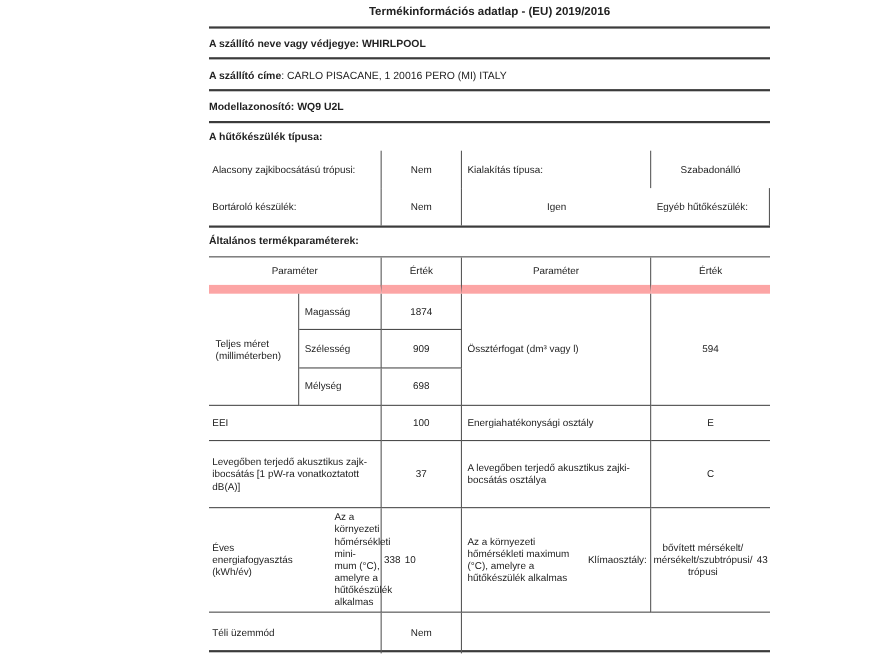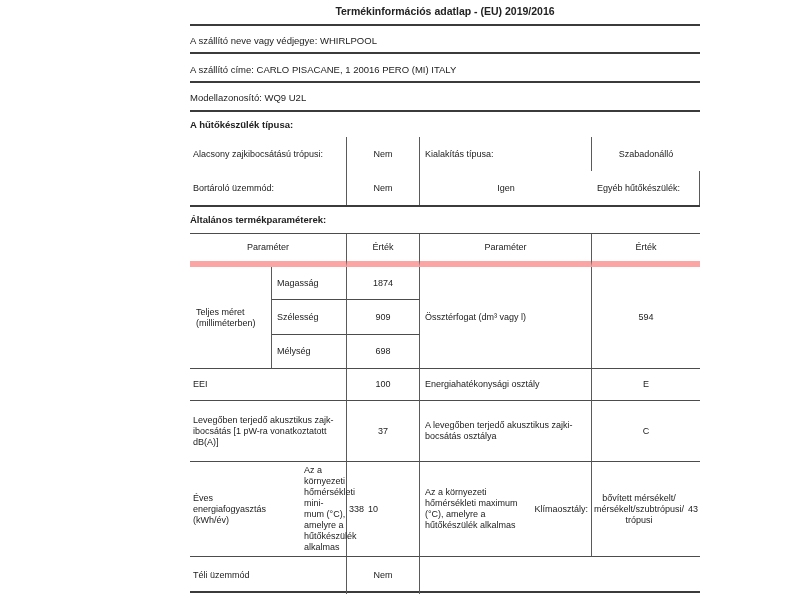--- a/index.html
+++ b/index.html
@@ -14,21 +14,21 @@
     font-size: 9px;
     line-height: 11px;
   }
   .abs { position: absolute; }
   .content { left: 162px; width: 510px; margin-left: 28px; }
   .doc-title {
     top: 4px; text-align: center;
     font-size: 10.5px; font-weight: bold; line-height: 14px;
   }
   .meta-line { font-size: 9.5px; line-height: 12px; }
-  .bold { font-weight: normal; }
+  .bold { font-weight: bold; }
   .hr { height: 2px; background: #3b3b3b; }
   .section-heading { font-size: 9.5px; font-weight: bold; line-height: 12px; }
 
   
   .type-table {
     top: 137px; height: 68px;
     display: grid;
     grid-template-columns: 157px 73px 172px 108px;
     grid-template-rows: 34px 34px;
   }
@@ -44,21 +44,21 @@
   .cell {
     display: flex; align-items: center;
     white-space: pre-line;
     overflow: hidden;
   }
   .lbl { justify-content: flex-start; text-align: left; padding-left: 3px; padding-right: 3px; }
   .lbl2 { justify-content: flex-start; text-align: left; padding-left: 5px; padding-right: 3px; }
   .val { justify-content: center; text-align: center; padding: 0 2px; }
   .br { border-right: 1px solid #5a5a5a; }
   .bb { border-bottom: 1px solid #4c4c4c; }
-  .bb2 { border-bottom: 6px solid #fca5a5; }
+  .bb2 { border-bottom: 8px solid #fca5a5; }
   .pad6 { padding-left: 6px; }
   
   .stack { display: flex; flex-direction: row; align-items: center; white-space: normal; }
   .sub1 { height: 42px; }
   .sub2 { height: 53px; }
   .sub { display: flex; align-items: center; white-space: pre-line; }
   .sub.lbl { padding-left: 3px; }
 </style>
 </head>
 <body>
@@ -77,21 +77,21 @@
   <div class="abs content meta-line bold" style="top:92px;">Modellazonosító: WQ9 U2L</div>
   <div class="abs content hr" style="top:110px;"></div>
 
   <div class="abs content section-heading" style="top:119px;">A hűtőkészülék típusa:</div>
 
   <div class="abs content type-table">
     <div class="cell lbl br">Alacsony zajkibocsátású trópusi:</div>
     <div class="cell val br">Nem</div>
     <div class="cell lbl2 br">Kialakítás típusa:</div>
     <div class="cell val">Szabadonálló</div>
-    <div class="cell lbl br">Bortároló üzemmód:</div>
+    <div class="cell lbl br">Bortároló készülék:</div>
     <div class="cell val br">Nem</div>
     <div class="cell val">Igen</div>
     <div class="cell lbl2 br">Egyéb hűtőkészülék:</div>
   </div>
   <div class="abs content hr" style="top:205px;"></div>
 
   <div class="abs content section-heading" style="top:214px;">Általános termékparaméterek:</div>
 
   <div class="abs content main-table">
 

